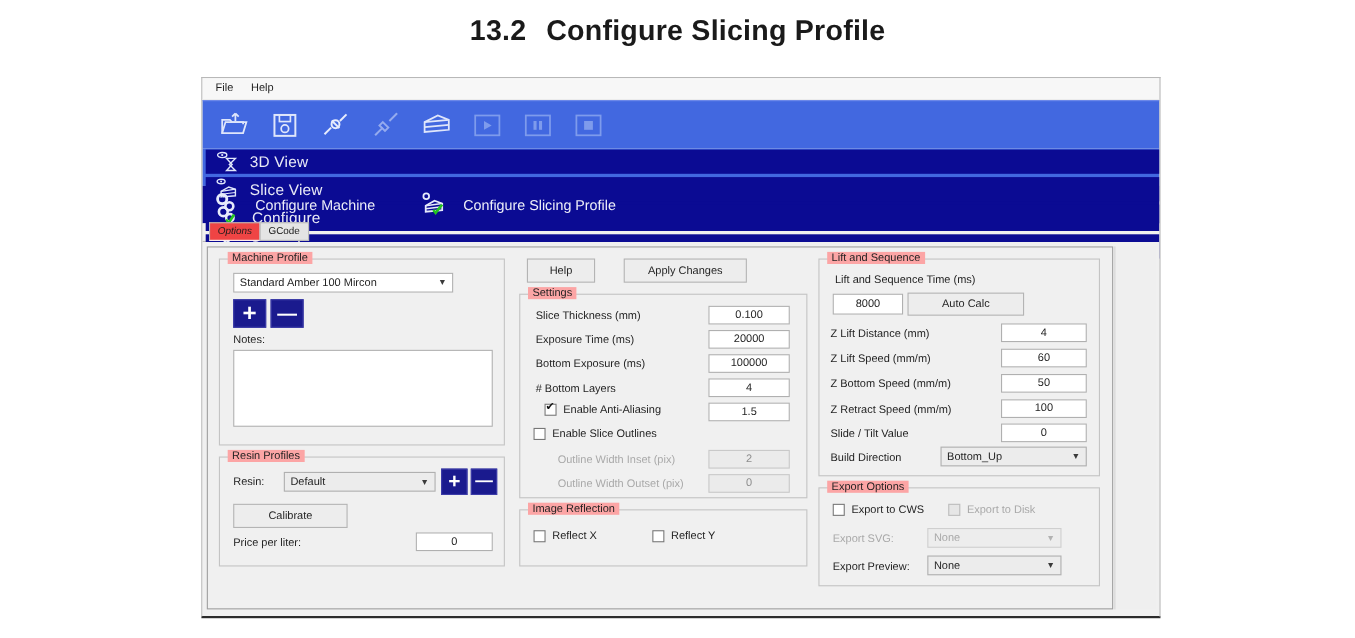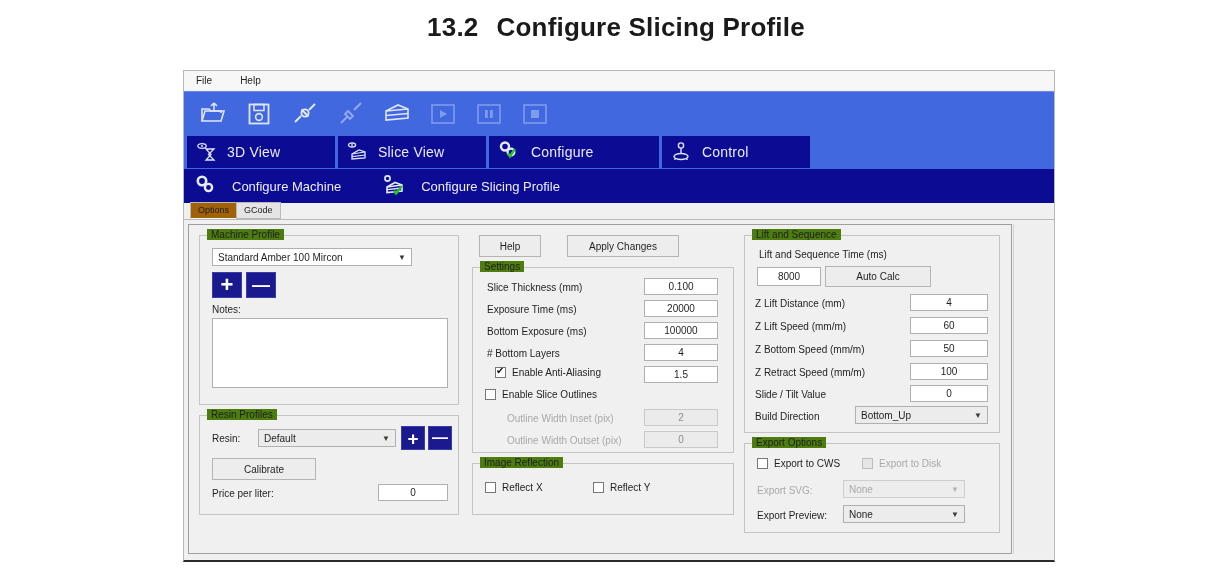--- a/index.html
+++ b/index.html
@@ -28,21 +28,21 @@
     background: #f0f0f0;
     border: 1px solid #b8b8b8;
     border-bottom: 2px solid #2b2b2b;
     overflow: hidden;
   }
 
   
   .menu-bar {
     height: 20px; background: #f7f7f7;
     display: flex; align-items: center;
-    padding-left: 12px; gap: 28px;
+    padding-left: 12px; gap: 16px;
     border-bottom: 1px solid #ececec;
   }
   .menu-item { font-size: 10px; color: #1e1e1e; cursor: default; }
 
   
   .toolbar {
     height: 44px; background: #4268e0;
     display: flex; align-items: center;
     padding-left: 8px; gap: 4px;
     border-top: 1px solid #6f8bea;
@@ -51,20 +51,21 @@
     width: 42px; height: 38px;
     display: flex; align-items: center; justify-content: center;
   }
   .tb-btn svg { display:block; }
 
   
   .nav-tabs {
     height: 34px; background: #4268e0;
     display: flex; align-items: stretch; gap: 3px;
     padding: 1px 0 1px 3px;
+    flex-direction: column;
   }
   .nav-tab {
     background: #0b0b93;
     display: flex; align-items: center;
     padding: 0 14px 0 8px; gap: 10px;
     min-width: 148px;
   }
   .nav-tab .label {
     color: #e9eaf6; font-size: 14px; letter-spacing: 0.2px;
   }
@@ -89,21 +90,21 @@
     border-bottom: 1px solid #b9b9b9;
   }
   .tabstrip .tab {
     font-size: 9px; color: #1b1b1b;
     padding: 2px 7px 2px 7px;
     border: 1px solid #b9b9b9;
     background: #e4e4e4;
     margin-right: -1px;
     line-height: 11px;
   }
-  .tabstrip .tab.active { background: #a16207; border-bottom-color: #ffffff; }
+  .tabstrip .tab.active { background: #ef4444; border-bottom-color: #ffffff; font-style: italic; }
 
   
   .content {
     position: relative;
     height: 343px; background: #f0f0f0;
     padding: 6px 0 0 0;
   }
   .content-inner {
     position: absolute; left: 4px; top: 4px;
     width: 824px; height: 330px;
@@ -118,21 +119,21 @@
   }
 
   
   .group {
     position: absolute;
     border: 1px solid #c4c4c4;
     background: transparent;
   }
   .group > .gtitle {
     position: absolute; top: -7px; left: 7px;
-    background: #4d7c0f; padding: 0 4px;
+    background: #fca5a5; padding: 0 4px;
     font-size: 10px; color: #1f1f1f;
   }
 
   .lbl { font-size: 10px; color: #1f1f1f; }
   .lbl.dim { color: #a9a9a9; }
 
   
   .tbox {
     background: #ffffff; border: 1px solid #b0b0b0;
     font-size: 10px; color: #1f1f1f;

